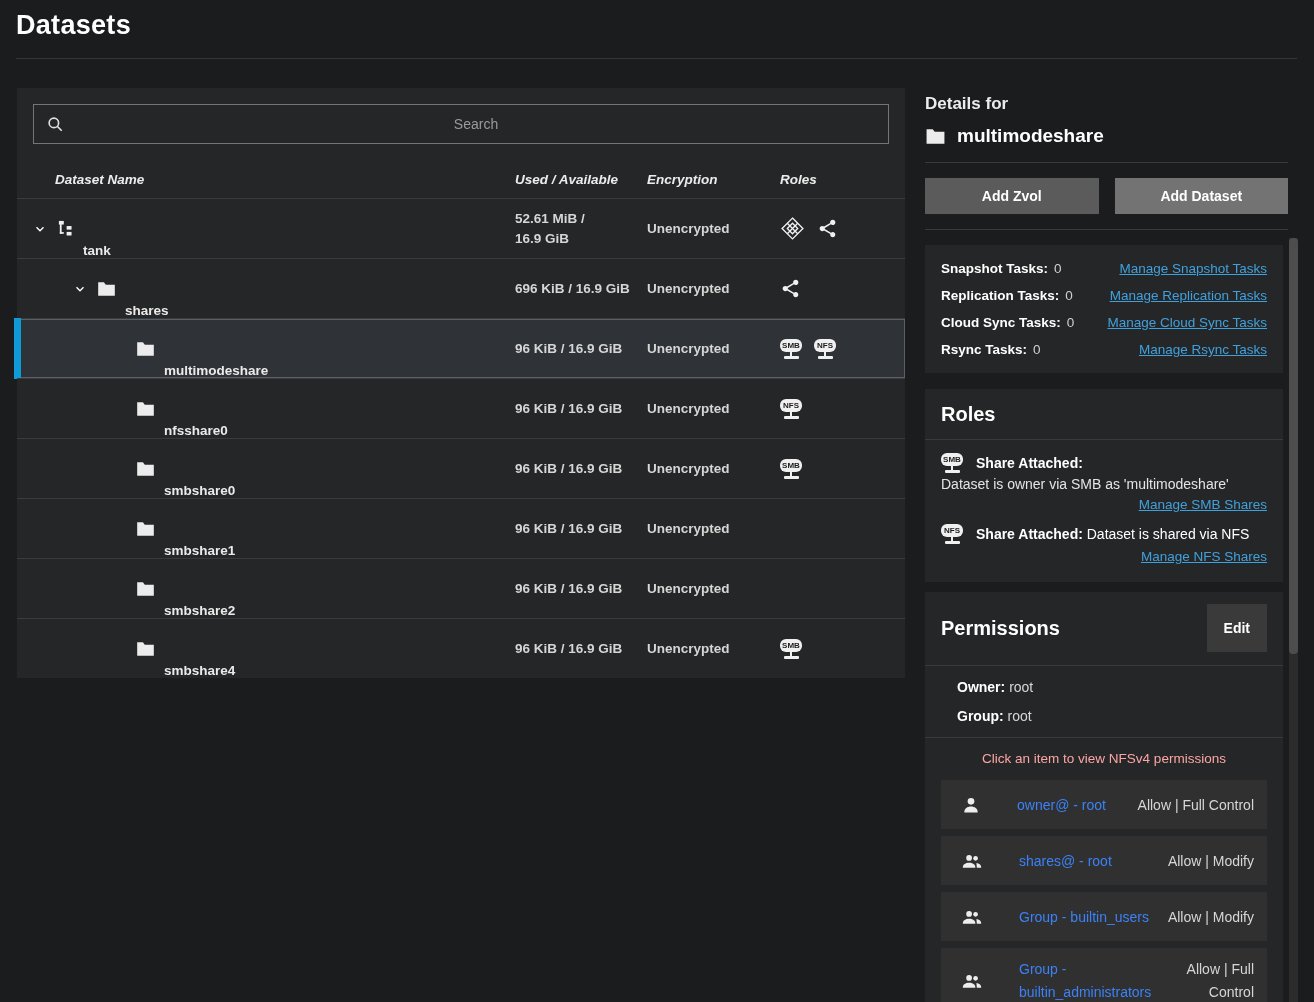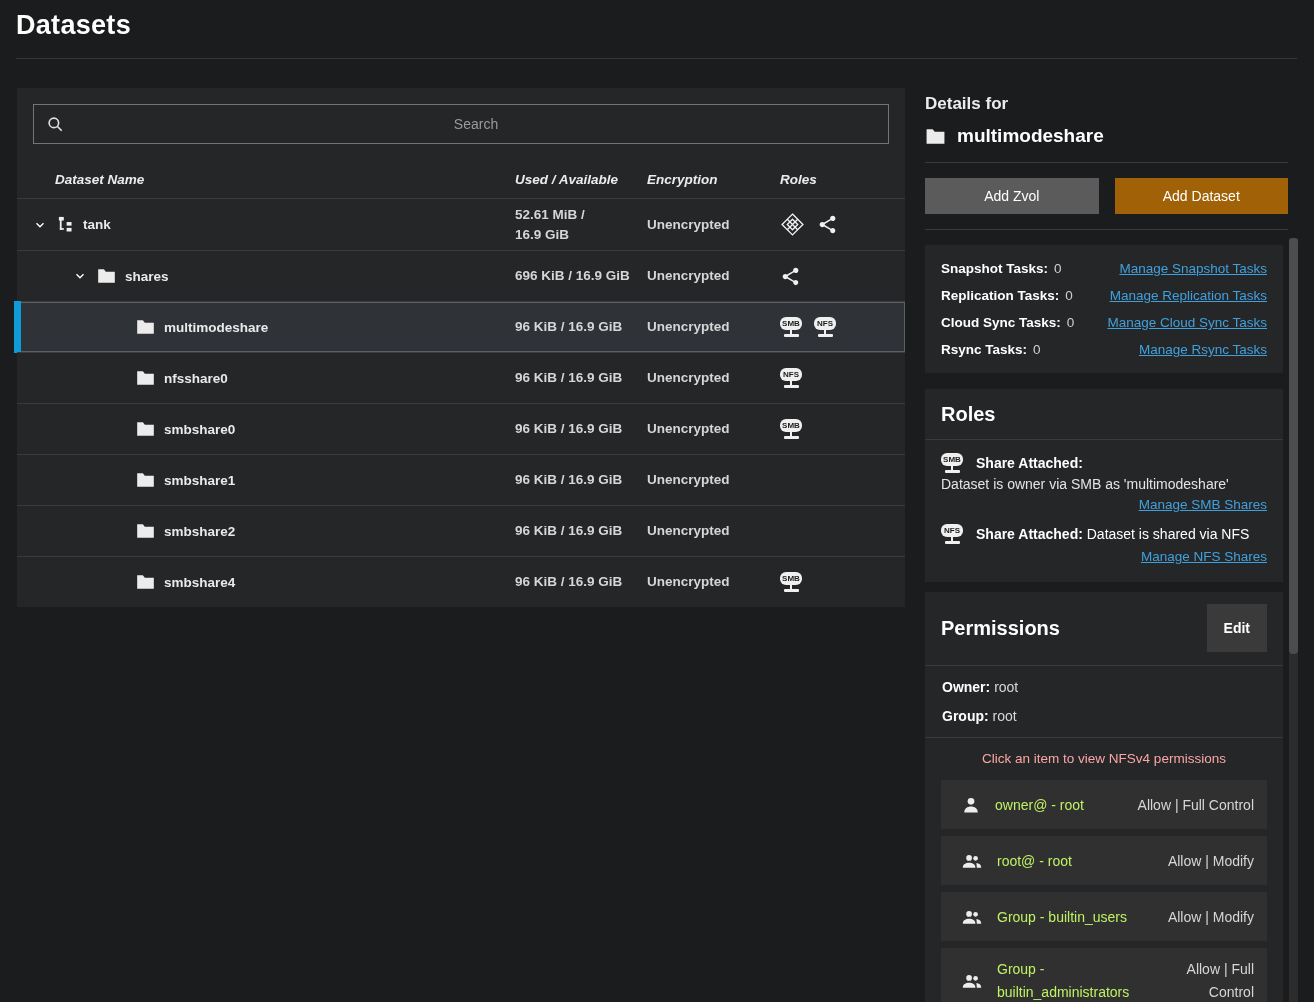--- a/index.html
+++ b/index.html
@@ -21,69 +21,69 @@
 
   .tgrid { display:grid; grid-template-columns:498px 132px 133px 1fr; align-items:center; }
   .thead { height:38px; font-size:13.5px; font-weight:bold; color:#ececec;font-style:italic; }
   .thead .c-name { padding-left:38px; }
   .trow { min-height:51px; border-top:1px solid #3a3b3c; font-size:13.5px; position:relative; cursor:pointer; }
   .trow.tall { min-height:52px; }
   .c-name { display:flex; align-items:center; gap:9px; }
   .lvl0 .c-name { padding-left:15px; }
   .lvl1 .c-name { padding-left:55px; }
   .lvl2 .c-name { padding-left:119px; }
-  .rname { font-weight:bold; color:#eaeaea; }
+  .rname { font-weight:bold; color:#eaeaea;margin-top:44px; }
   .c-used, .c-enc { color:#d6d6d6; font-weight:bold; line-height:20px; }
   .u2 { display:block; }
   .c-roles { display:flex; align-items:center; gap:12px; }
   .trow.selected { background:#2f3338; box-shadow:inset 0 0 0 1px #596066; }
   .trow.selected::before { content:""; position:absolute; left:-3px; top:-1px; bottom:-1px; width:7px; background:#0f9bd7; }
 
   .chev { display:inline-flex; width:16px; justify-content:center; }
 
   
   .shicon { display:inline-flex; flex-direction:column; align-items:center; line-height:0; }
   .shicon .lab { min-width:22px; text-align:center; background:#f0f0f0; color:#1c1c1c; font-size:8px; font-weight:bold; line-height:13px; padding:0 2px; border-radius:6px; }
   .shicon .stem { width:2px; height:4px; background:#f0f0f0; }
   .shicon .base { width:15px; height:3px; background:#f0f0f0; border-radius:1px; }
 
   
   .right { position:absolute; left:925px; top:88px; width:363px; }
   .details-heading { font-size:17px; font-weight:bold; color:#ececec; margin-top:6px; }
   .details-name { display:flex; align-items:center; gap:11px; margin-top:11px; font-size:19px; font-weight:bold; }
   .rdiv { border:0; border-top:1px solid #3a3a3a; margin:15px 0; }
   .btn-row { display:flex; gap:16px; margin:14px 0; }
-  .btn { flex:1; height:36px; display:flex; align-items:center; justify-content:center; font-weight:normal; font-size:14px; color:#fff; cursor:pointer; }
+  .btn { flex:1; height:36px; display:flex; align-items:center; justify-content:center; font-weight:bold; font-size:14px; color:#fff; cursor:pointer; }
   .btn-zvol { background:#5b5b5b; }
-  .btn-dataset { background:#a16207; }
+  .btn-dataset { background:#737373; }
 
   .card { background:#252627; width:358px; }
   .tasks-card { padding:10px 16px; }
   .task-row { display:flex; justify-content:space-between; align-items:center; height:27px; font-size:13.5px; }
   .task-label { font-weight:bold; }
   .task-count { color:#d0d0d0; margin-left:6px; font-weight:normal; }
   .link { color:#41a0dc; text-decoration:underline; cursor:pointer; }
 
   .roles-card { margin-top:16px; padding:14px 16px 16px; }
   .card-h { font-size:20px; font-weight:bold; }
   .card-div { border:0; border-top:1px solid #3a3a3a; margin:13px -16px; }
   .role-line1 { display:flex; align-items:center; gap:13px; font-size:14px; margin-top:2px; }
   .role-desc { font-size:14px; color:#e4e4e4; margin-top:3px; }
   .role-link { text-align:right; font-size:13.5px; margin:5px 0 12px; }
   .bold { font-weight:bold; }
 
   .perm-card { margin-top:10px; padding:12px 16px 20px; min-height:392px; }
   .perm-head { display:flex; justify-content:space-between; align-items:center; }
   .edit-btn { background:#3a3a3a; height:48px; padding:0 17px; display:flex; align-items:center; font-weight:bold; font-size:14px; cursor:pointer; }
-  .owner-line { font-size:14px; margin:13px 1px; }
+  .owner-line { font-size:14px; margin:13px 16px; }
   .owner-line .val { color:#d8d8d8; font-weight:normal; }
   .hint { text-align:center; color:#fca5a5; font-size:13.5px; margin:13px 0 14px; }
   .acl-item { background:#303030; display:flex; justify-content:space-between; align-items:center; padding:10px 13px 10px 20px; margin-bottom:7px; min-height:49px; font-size:14px; cursor:pointer; }
   .acl-left { display:flex; align-items:center; gap:14px; }
-  .acl-who { color:#bef264; }
+  .acl-who { color:#3b82f6;margin-left:22px; }
   .acl-perm { color:#d6d6d6; text-align:right; }
   .acl-item:last-child .acl-who { max-width:160px; }
   .acl-item:last-child .acl-perm { max-width:88px; }
   .acl-item:last-child { line-height:23px; }
 
   
   .scroll-track { position:absolute; left:1289px; top:238px; width:9px; height:764px; background:#2c2c2c; }
   .scroll-thumb { position:absolute; left:0; top:0; width:9px; height:416px; background:#4d4d4d; border-radius:4px; cursor:pointer; }
 
   svg { display:block; }
@@ -384,21 +384,21 @@
     <div class="acl-item">
       <span class="acl-left">
         <span>
             <svg width="22" height="20" viewBox="0 0 24 24" fill="#ededed">
               <circle cx="8.5" cy="8.3" r="3.4"></circle>
               <circle cx="16.3" cy="8.8" r="2.8"></circle>
               <path d="M1 19.5c0-3.4 3.3-5.4 7.5-5.4s7.5 2 7.5 5.4v.5H1z"></path>
               <path d="M17.3 14.4c3 .4 5.7 2 5.7 4.9v.7h-5.2z"></path>
             </svg>
           </span>
-        <span class="acl-who">root@ - root</span>
+        <span class="acl-who">shares@ - root</span>
       </span>
       <span class="acl-perm">Allow | Modify</span>
     </div>
 
     <div class="acl-item">
       <span class="acl-left">
         <span>
             <svg width="22" height="20" viewBox="0 0 24 24" fill="#ededed">
               <circle cx="8.5" cy="8.3" r="3.4"></circle>
               <circle cx="16.3" cy="8.8" r="2.8"></circle>

